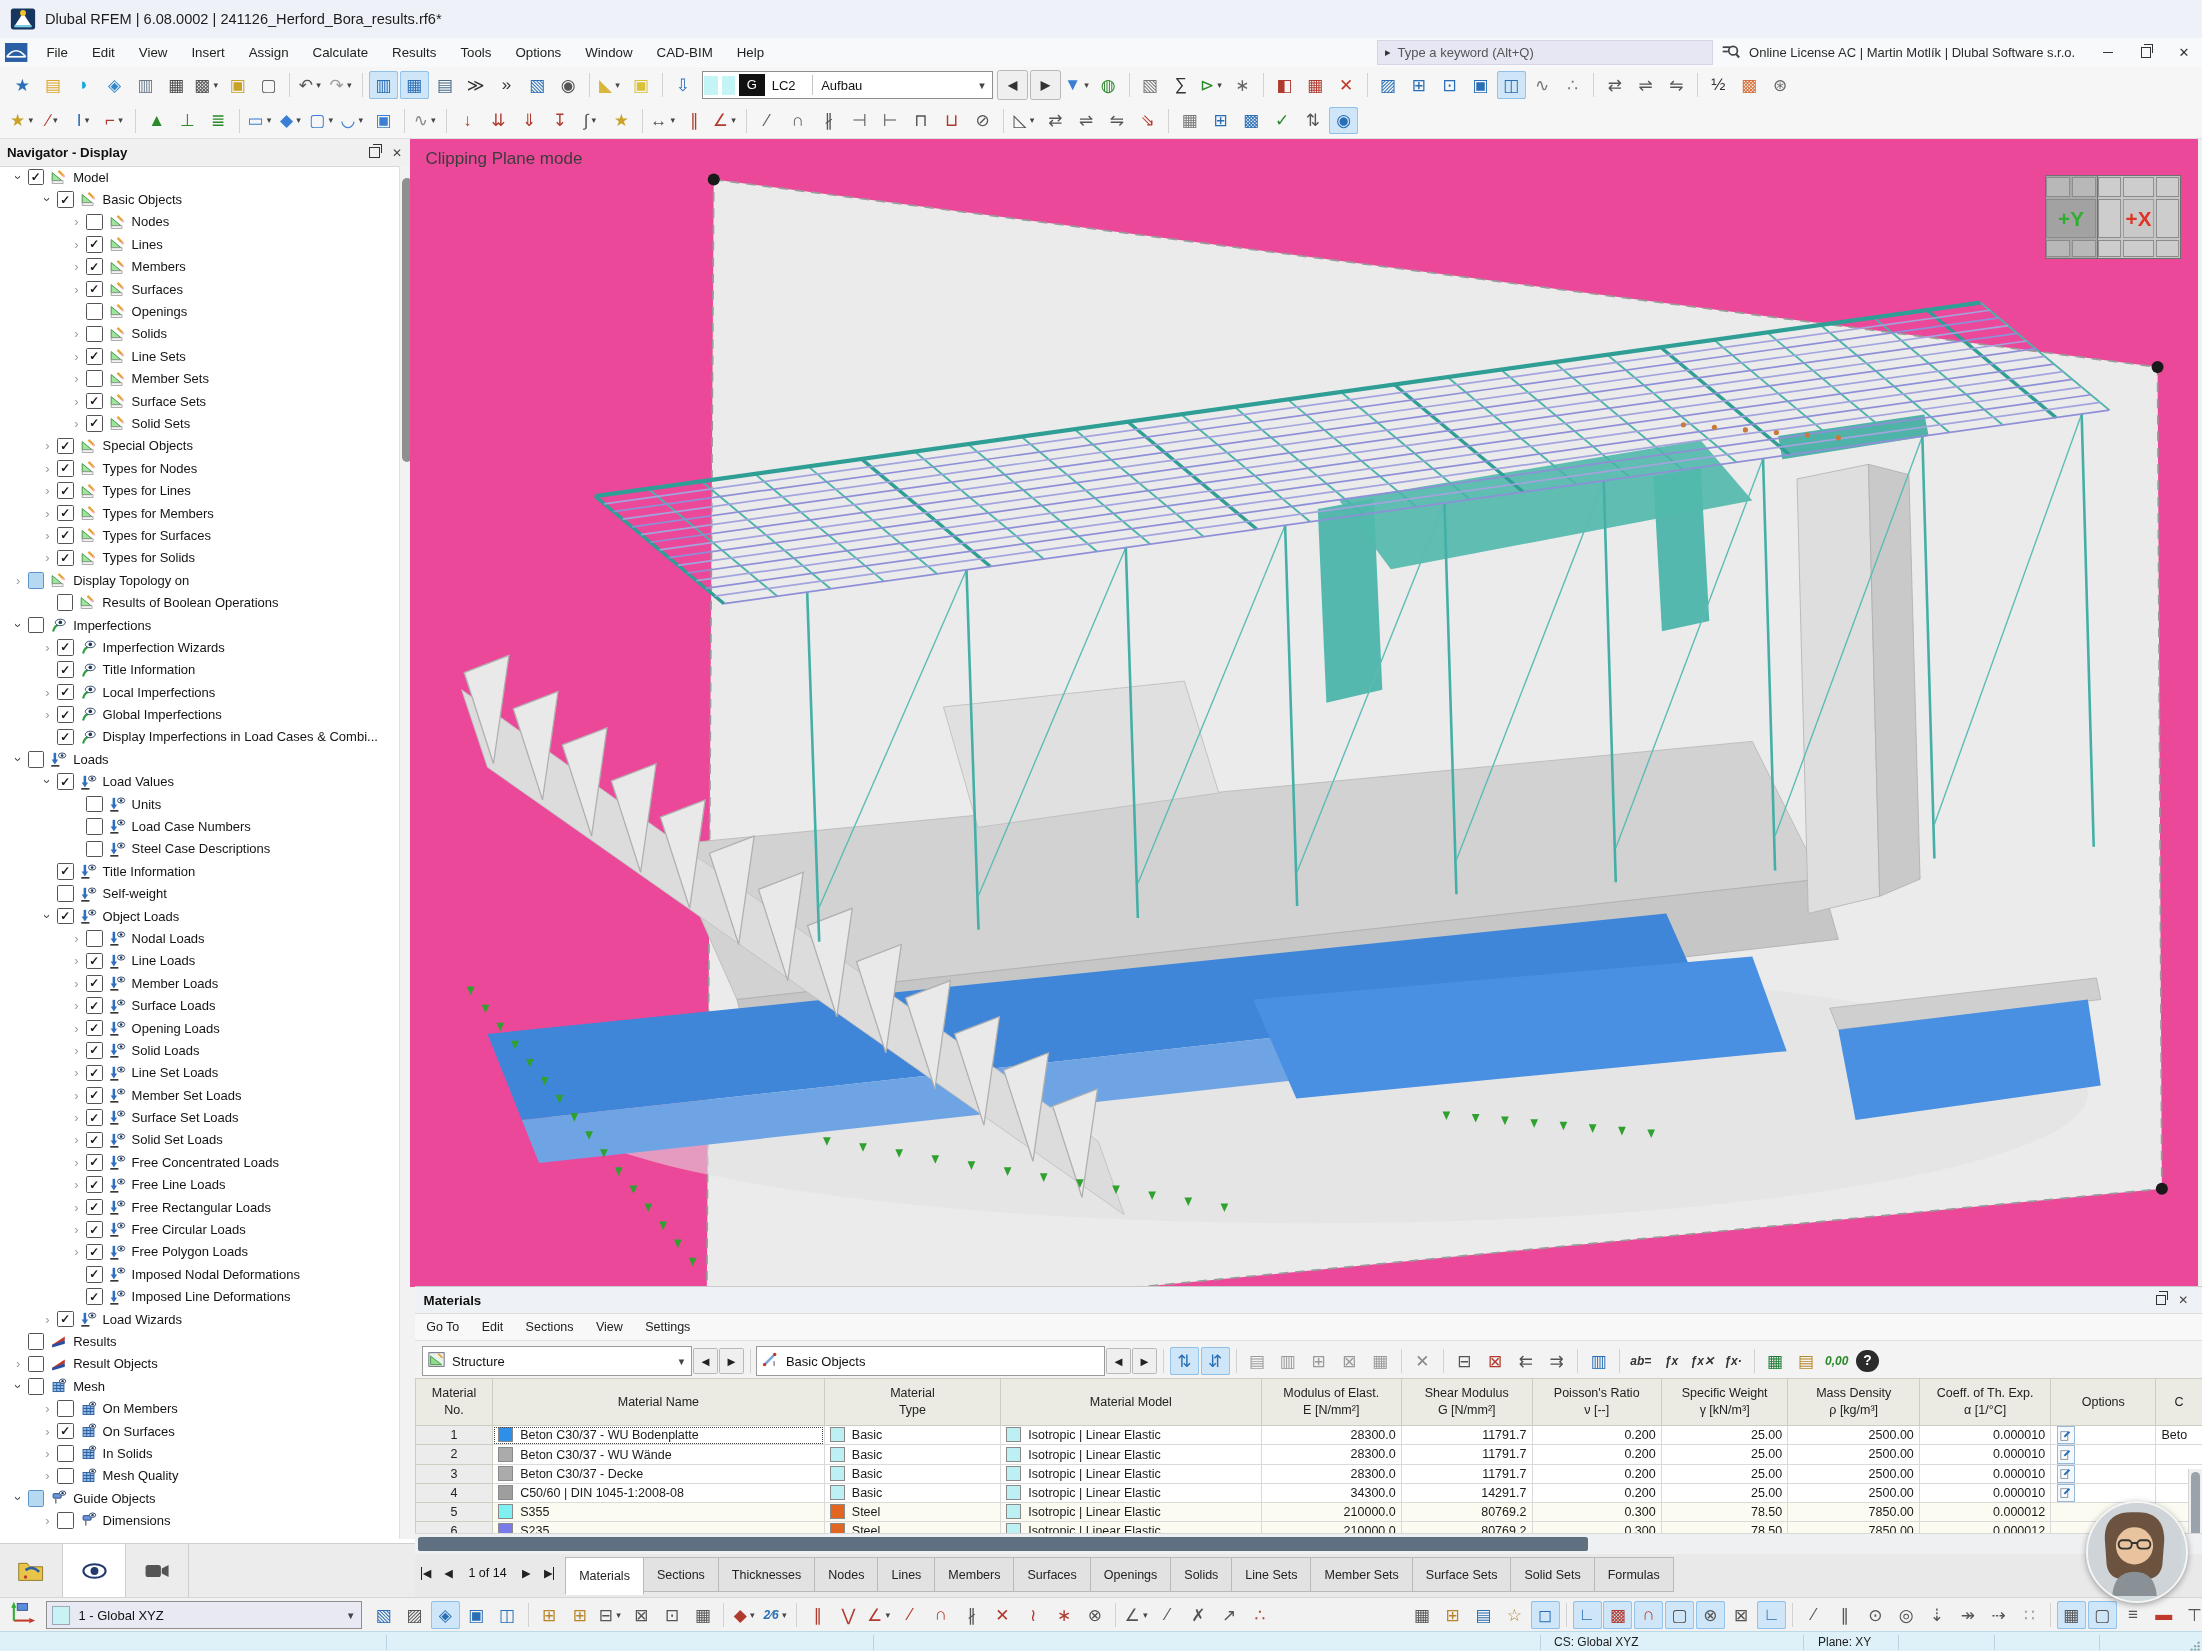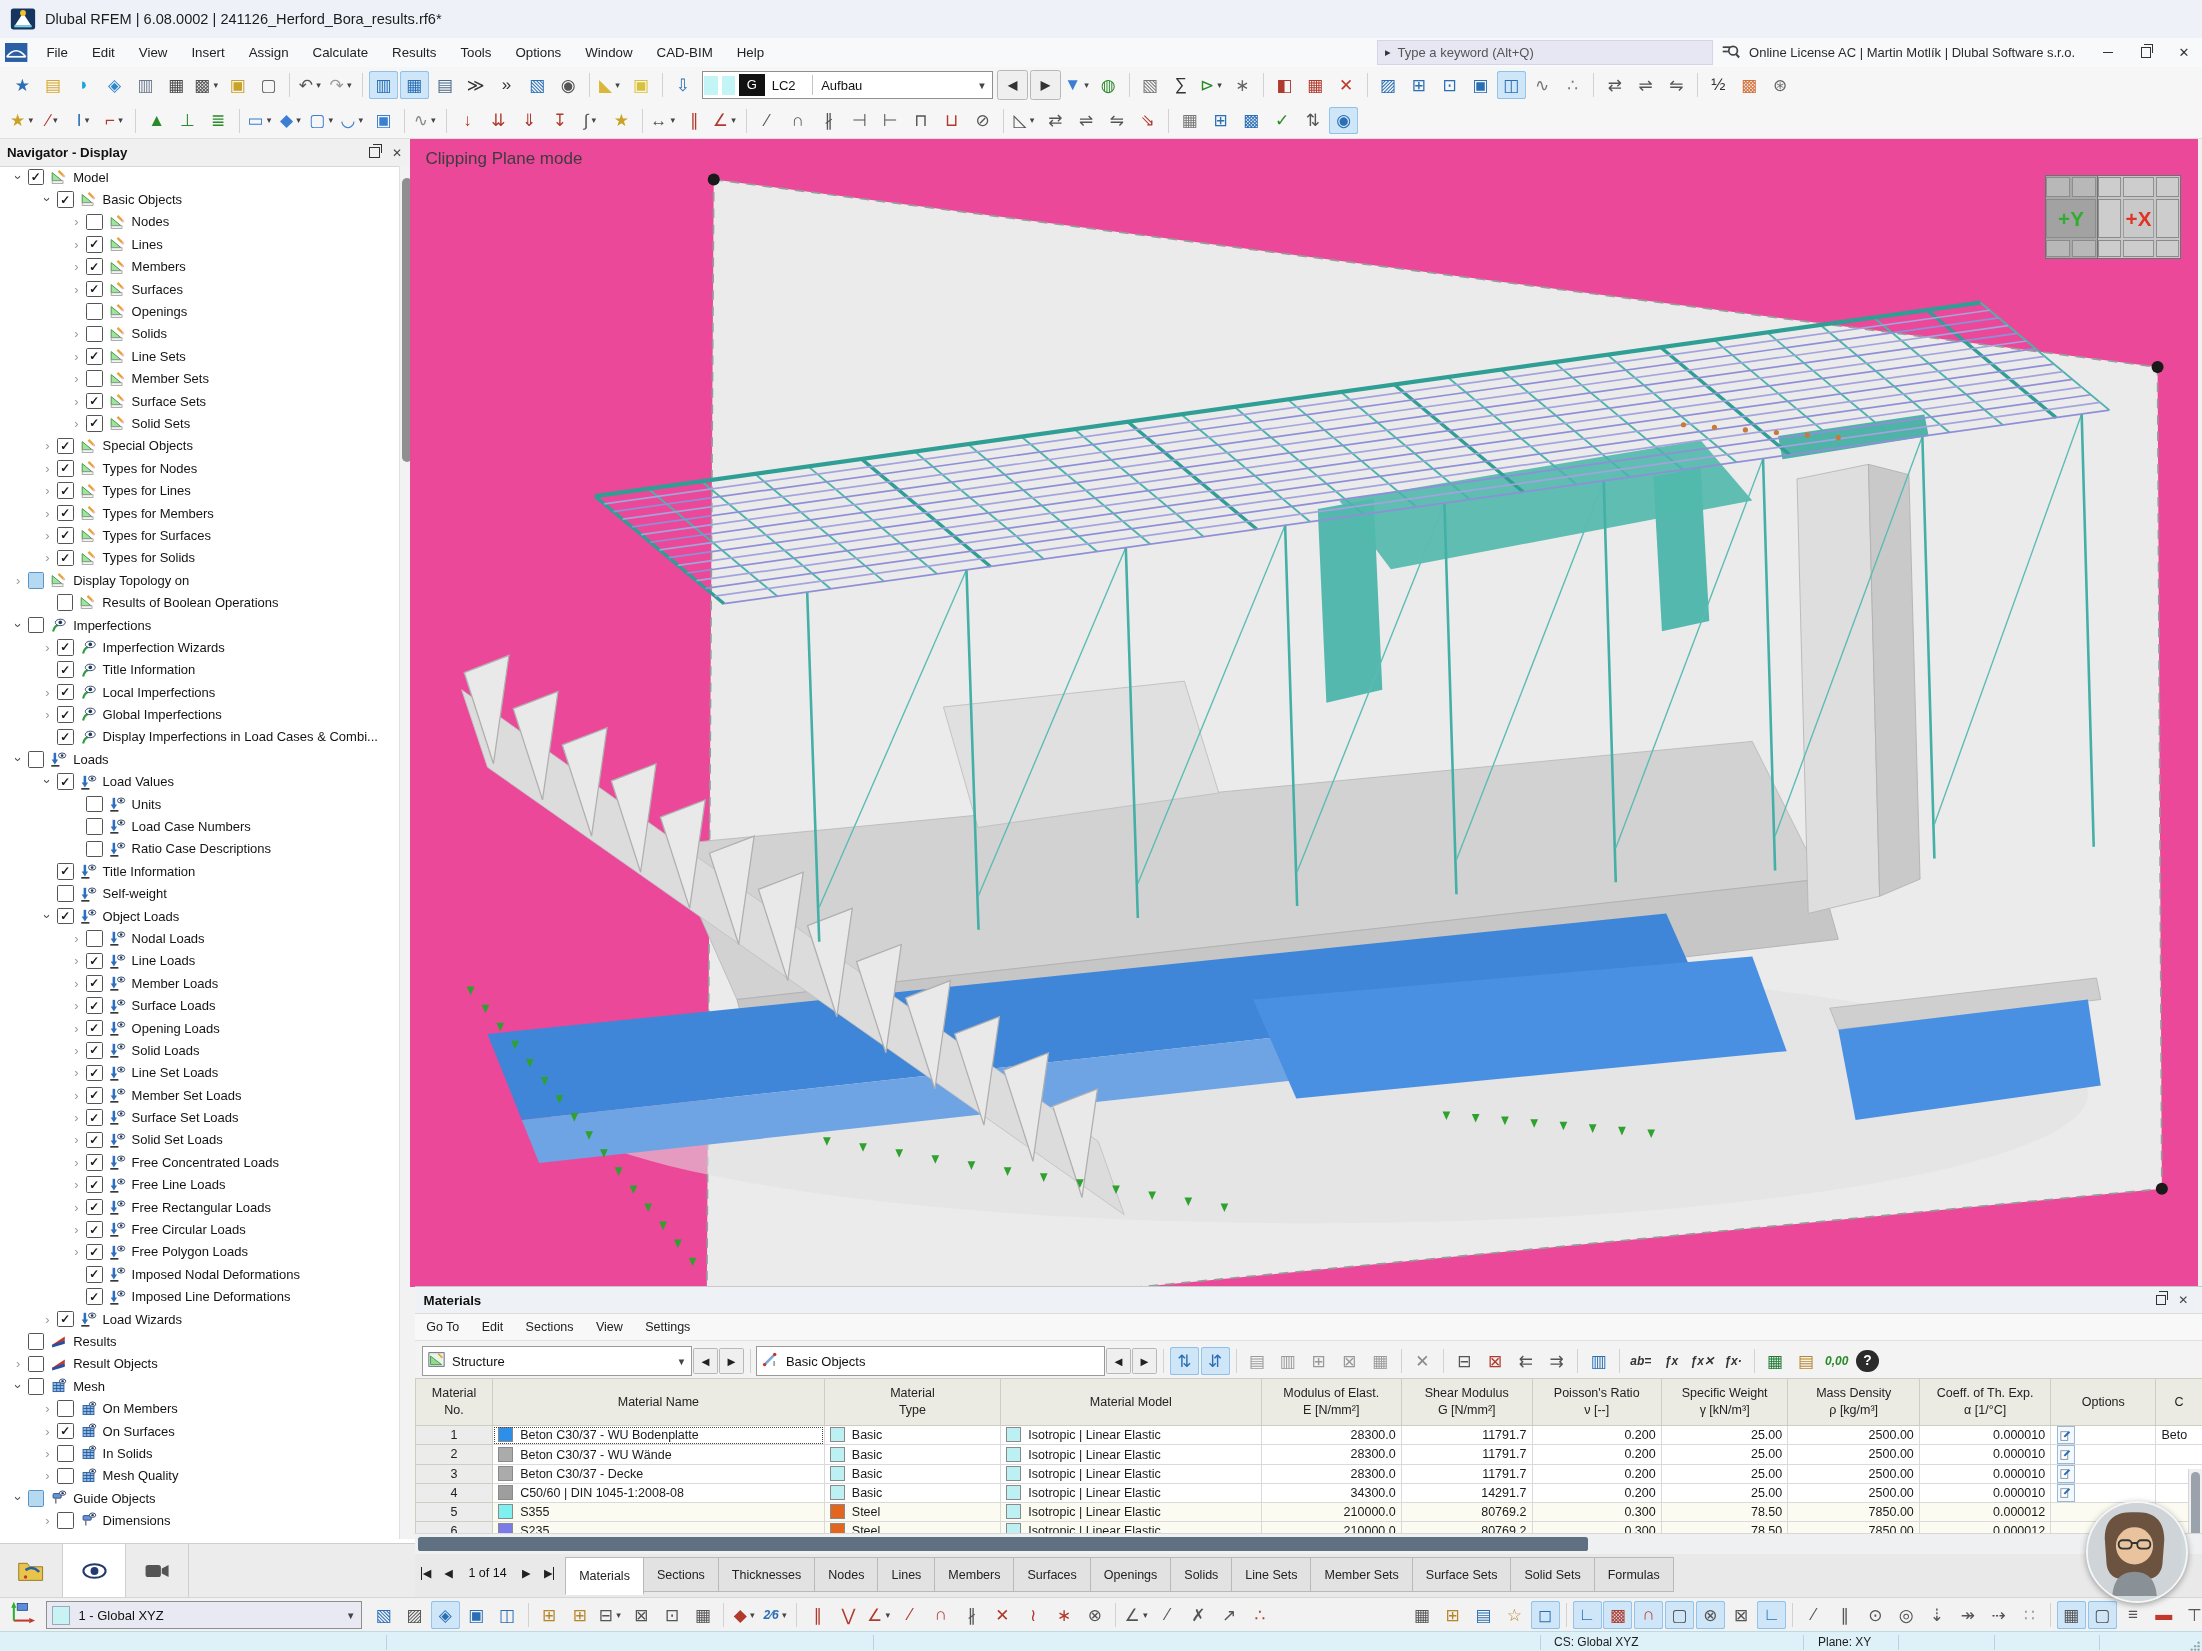--- a/index.html
+++ b/index.html
@@ -656,21 +656,21 @@
       <div class="trow" style="padding-left: 67px;">
         <span class="texp"></span>
         <span class="cb"></span>
         <span class="ticon"><svg viewBox="0 0 18 18">
             <line x1="5" y1="2" x2="5" y2="10" stroke="#2f6fbf" stroke-width="2.8"></line>
             <polygon points="1.5,9.5 8.5,9.5 5,15" fill="#2f6fbf"></polygon>
             <rect x="1" y="15.5" width="9" height="1.8" fill="#333"></rect>
             <ellipse cx="13" cy="5" rx="4" ry="2.8" fill="#fff" stroke="#223a5e"></ellipse>
             <circle cx="13" cy="5" r="1.5" fill="#223a5e"></circle>
           </svg></span>
-        <span class="tlabel">Ratio Case Descriptions</span>
+        <span class="tlabel">Steel Case Descriptions</span>
       </div>
       <div class="trow" style="padding-left: 38px;">
         <span class="texp"></span>
         <span class="cb">✓</span>
         <span class="ticon"><svg viewBox="0 0 18 18">
             <line x1="5" y1="2" x2="5" y2="10" stroke="#2f6fbf" stroke-width="2.8"></line>
             <polygon points="1.5,9.5 8.5,9.5 5,15" fill="#2f6fbf"></polygon>
             <rect x="1" y="15.5" width="9" height="1.8" fill="#333"></rect>
             <ellipse cx="13" cy="5" rx="4" ry="2.8" fill="#fff" stroke="#223a5e"></ellipse>
             <circle cx="13" cy="5" r="1.5" fill="#223a5e"></circle>

